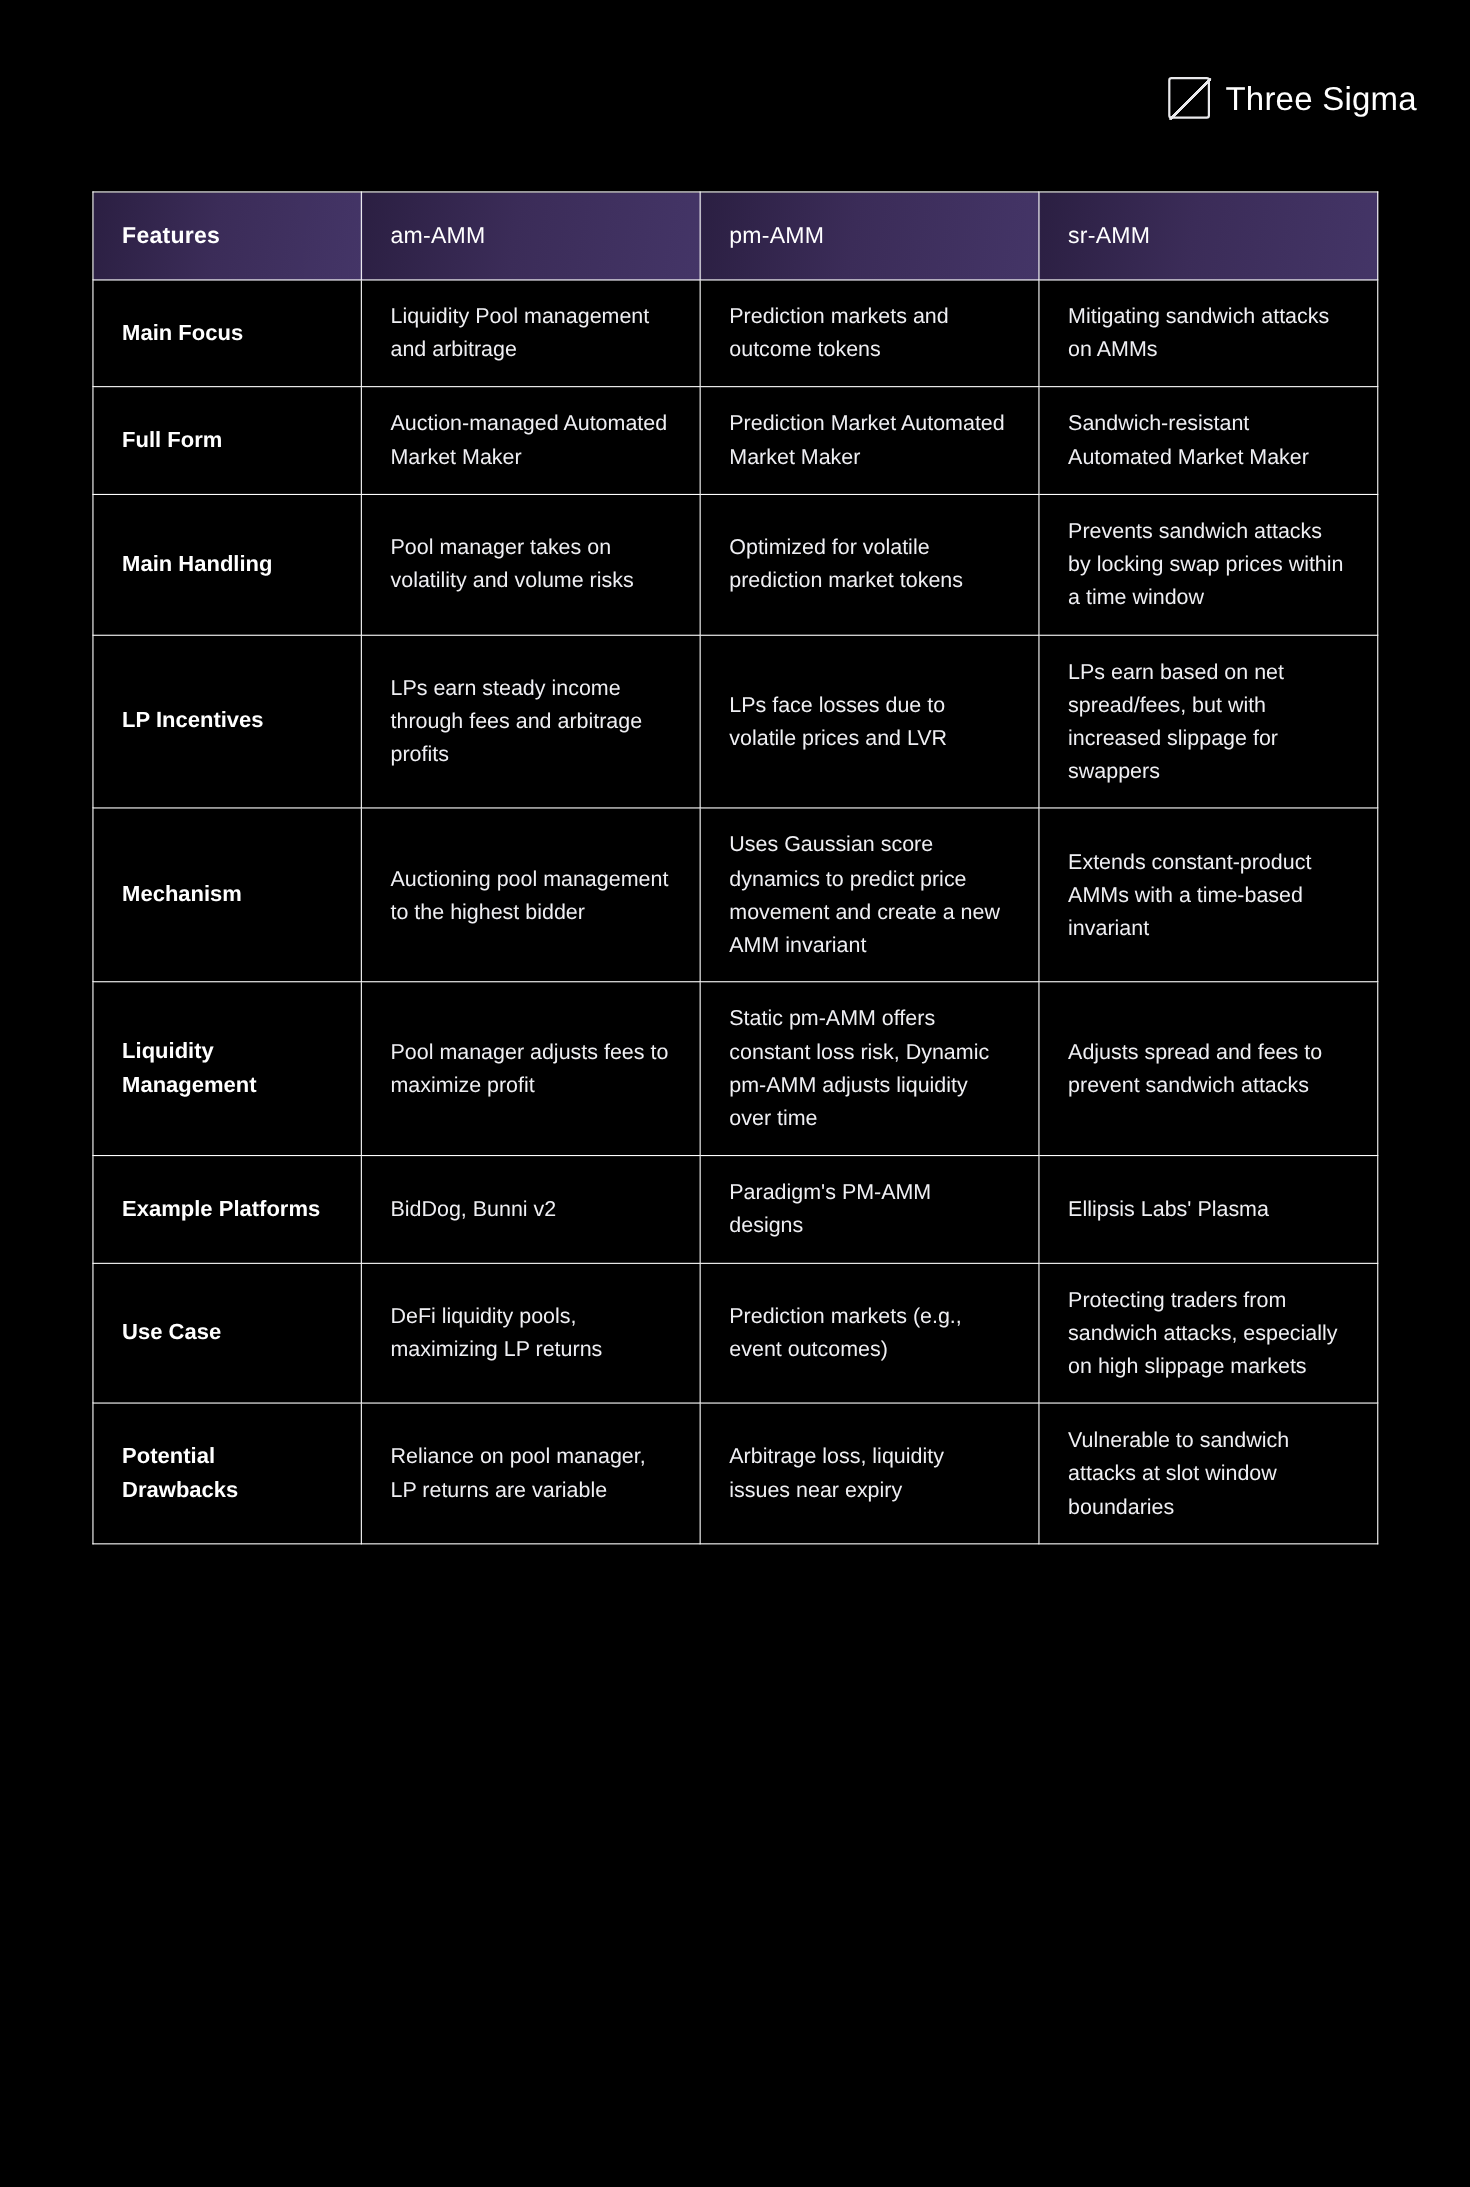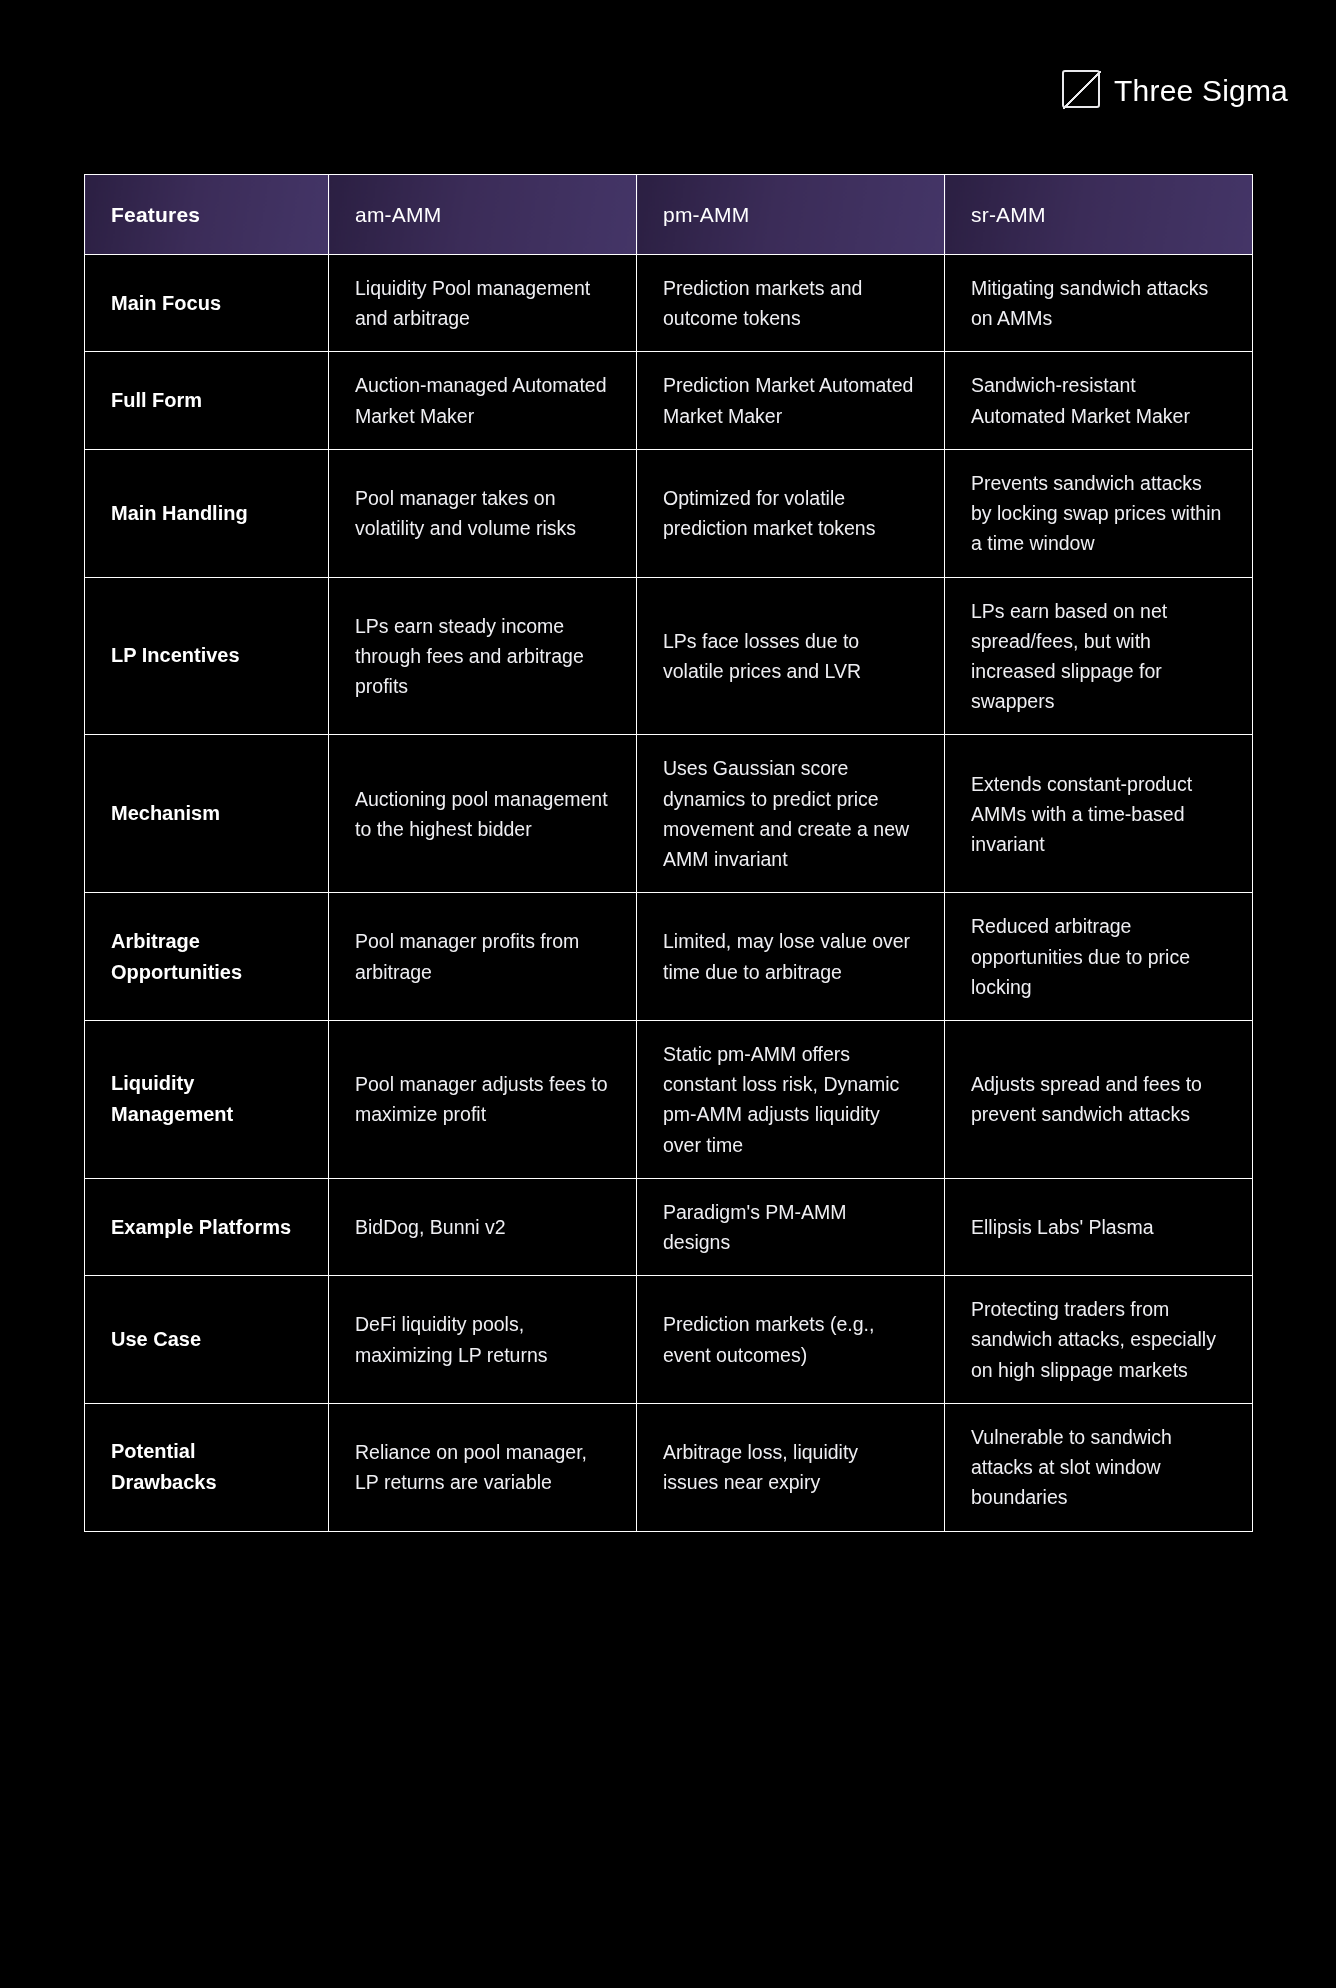--- a/index.html
+++ b/index.html
@@ -153,26 +153,20 @@
           <td>LPs face losses due to volatile prices and LVR</td>
           <td>LPs earn based on net spread/fees, but with increased slippage for swappers</td>
         </tr>
         <tr>
           <td class="rowhead">Mechanism</td>
           <td>Auctioning pool management to the highest bidder</td>
           <td>Uses Gaussian score dynamics to predict price movement and create a new AMM invariant</td>
           <td>Extends constant-product AMMs with a time-based invariant</td>
         </tr>
         <tr>
-          <td class="rowhead">Arbitrage Opportunities</td>
-          <td>Pool manager profits from arbitrage</td>
-          <td>Limited, may lose value over time due to arbitrage</td>
-          <td>Reduced arbitrage opportunities due to price locking</td>
-        </tr>
-        <tr>
           <td class="rowhead">Liquidity Management</td>
           <td>Pool manager adjusts fees to maximize profit</td>
           <td>Static pm-AMM offers constant loss risk, Dynamic pm-AMM adjusts liquidity over time</td>
           <td>Adjusts spread and fees to prevent sandwich attacks</td>
         </tr>
         <tr>
           <td class="rowhead">Example Platforms</td>
           <td>BidDog, Bunni v2</td>
           <td>Paradigm's PM-AMM designs</td>
           <td>Ellipsis Labs' Plasma</td>

